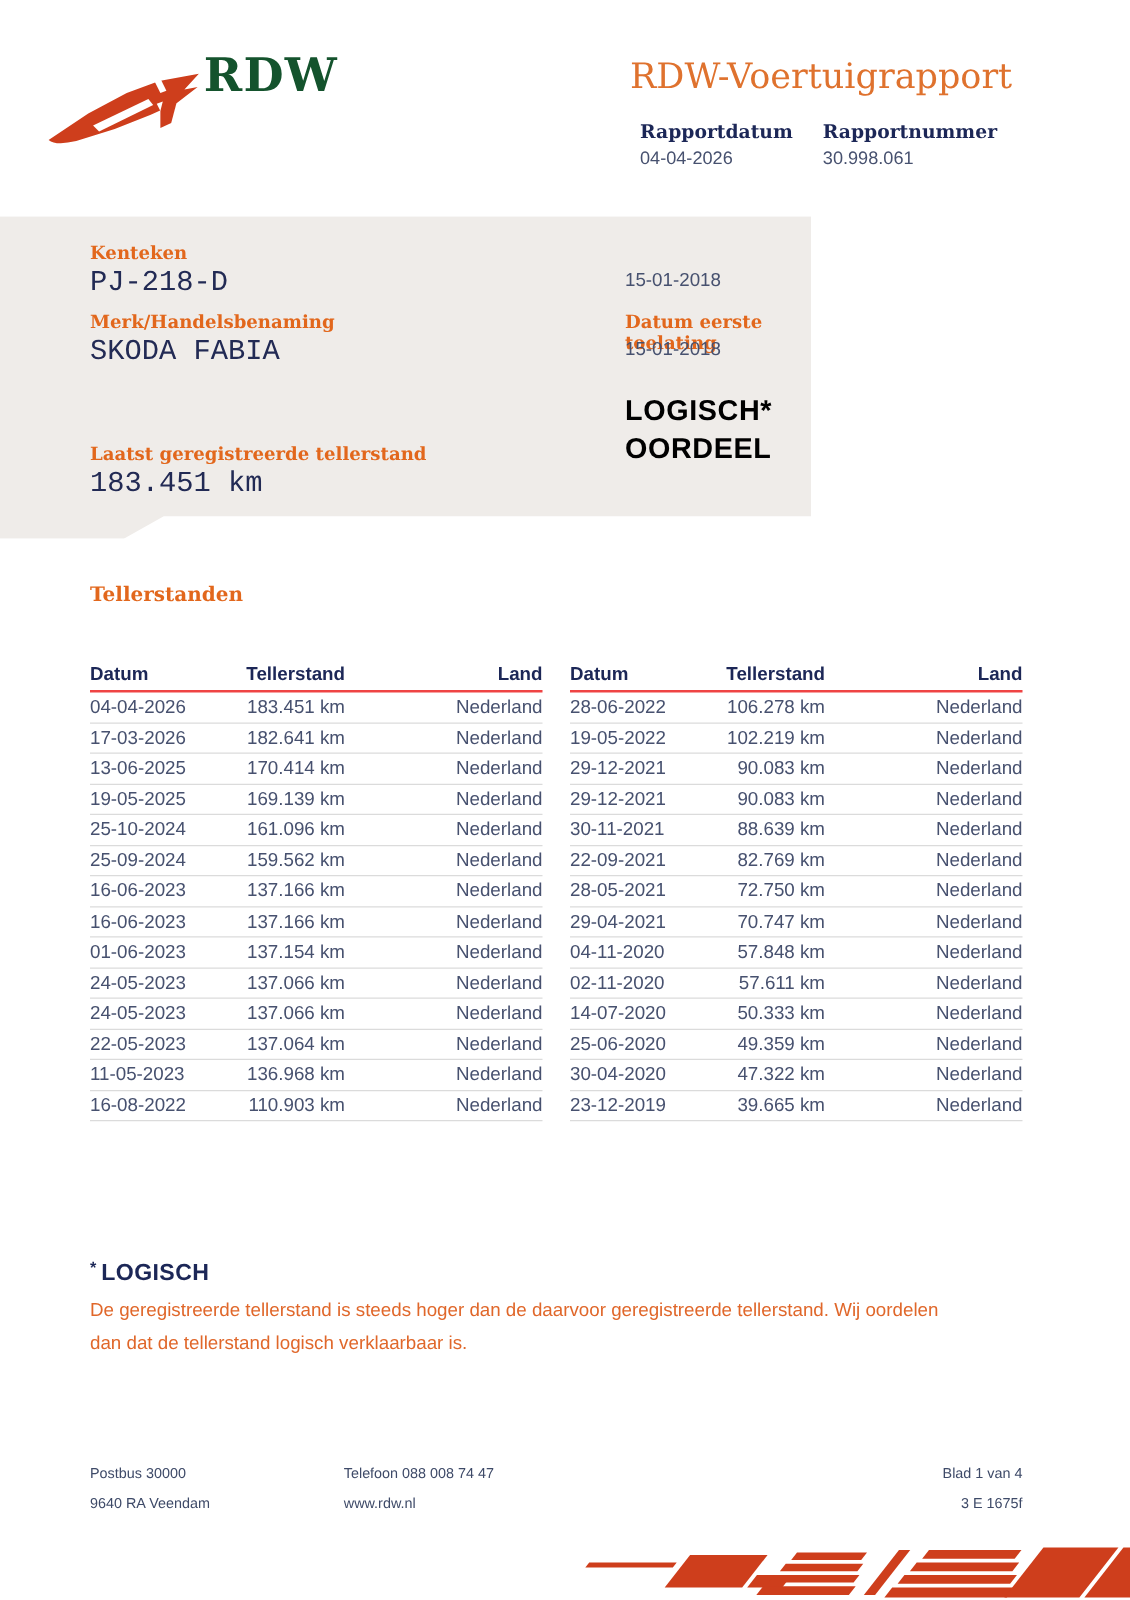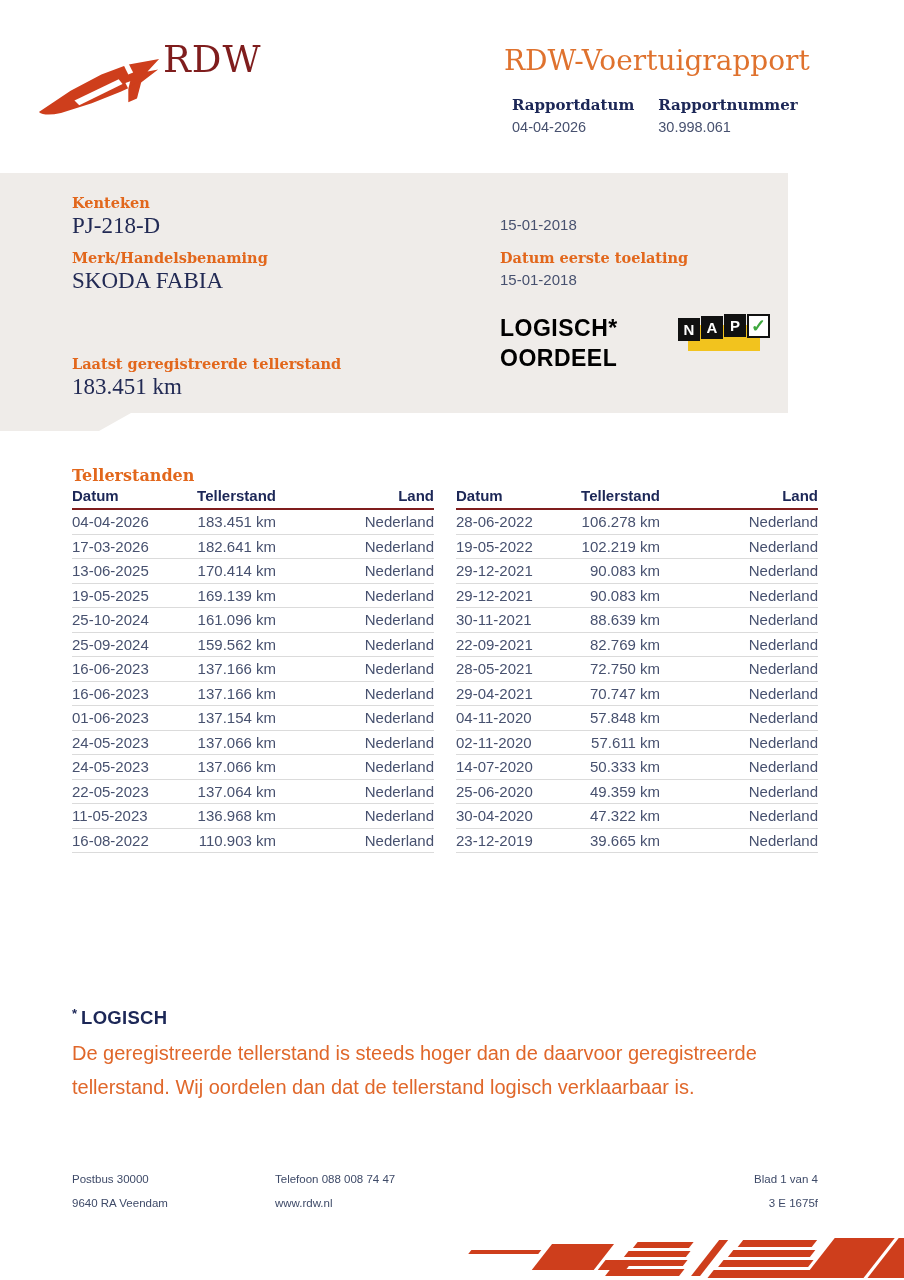--- a/index.html
+++ b/index.html
@@ -7,48 +7,48 @@
   .page {
     position:relative; width:904px; height:1280px; margin:0 auto;
     background:#ffffff; overflow:hidden;
     font-family:"Liberation Sans", sans-serif;
     color:#47516F;
   }
   
   .logo-wrap { position:absolute; left:36px; top:50px; width:125px; height:70px; }
   .logo-text {
     position:absolute; left:163px; top:38px;
-    font-family:"DejaVu Serif", serif; font-weight:400; font-size:37px;
-    color:#7f1d1d; letter-spacing:1px;
+    font-family:"DejaVu Serif", serif; font-weight:700; font-size:37px;
+    color:#14532d; letter-spacing:1px;
   }
   .doc-title {
     position:absolute; left:504px; top:44px;
     font-family:"DejaVu Serif", serif; font-weight:500; font-size:28px;
     color:#DF722E;
   }
   .report-meta { position:absolute; left:500px; top:96px; display:flex; gap:24px; }
   .meta-label {
     font-family:"DejaVu Serif", serif; font-weight:700; font-size:15px;
     color:#1C2757;
   }
   .meta-value { margin-top:5px; font-size:14.5px; color:#47516F; }
   .meta-col.first { min-width:96px;margin-left:12px; }
   
   .panel {
-    position:absolute; left:0; top:173px; width:788px; height:258px;
+    position:absolute; left:0; top:173px; width:649px; height:258px;
     background:#EFECE9;
     clip-path:polygon(0 0, 100% 0, 100% 240px, 131px 240px, 99px 100%, 0 100%);
   }
   .p-item { position:absolute; }
   .p-label {
     font-family:"DejaVu Serif", serif; font-weight:700; font-size:14.5px;
     color:#E2671C;
   }
   .p-big {
-    font-family:Liberation Serif, serif; font-size:23px; font-weight:400;
+    font-family:Liberation Mono, monospace; font-size:23px; font-weight:400;
     color:#222A54;
   }
   .p-date { font-size:15px; color:#47516F; }
   .oordeel {
     font-weight:700; font-size:23px; line-height:30px; letter-spacing:0.5px;
     color:#000000;
   }
   
   .nap { position:absolute; left:678px; top:139px; width:90px; height:44px; }
   .nap-yellow { position:absolute; left:10px; top:13px; width:72px; height:26px; background:#F2C31E; }
@@ -63,34 +63,34 @@
     display:flex; align-items:center; justify-content:center;
   }
   
   .section-title {
     position:absolute; left:72px; top:466px;
     font-family:"DejaVu Serif", serif; font-weight:700; font-size:16px;
     color:#E2671C;
   }
   .tables { position:absolute; left:72px; top:487px; width:746px; display:flex; gap:22px; }
   .mtable { width:362px; }
-  .t-head { display:flex; border-bottom:2px solid #7f1d1d; padding-bottom:4px; }
+  .t-head { display:flex; border-bottom:2px solid #ef4444; padding-bottom:4px;margin-top:44px; }
   .t-head .cell { font-weight:700; font-size:15px; color:#1C2757; }
   .t-row { display:flex; border-bottom:1px solid #DBDBDB; }
   .t-row .cell { font-size:15px; color:#47516F; line-height:23.5px; }
   .cell.c0 { width:108px; text-align:left; }
   .cell.c1 { width:96px;  text-align:right; }
   .cell.c2 { flex:1; text-align:right; }
   
   .footnote-title { position:absolute; left:72px; top:1006px; color:#1C2757; }
   .footnote-title .ast { font-size:13px; font-weight:700; vertical-align:6px; }
   .footnote-title .word { font-weight:700; font-size:18.5px; letter-spacing:0.3px; margin-left:4px; }
   .footnote-text {
     position:absolute; left:72px; top:1036px; width:700px;
-    font-size:20px; line-height:1.7; color:#E0672A;
+    font-size:15px; line-height:1.7; color:#E0672A;
   }
   
   .footer-line { position:absolute; left:72px; width:746px; font-size:11.5px; color:#3E4A68; }
   .fl1 { top:1173px; } .fl2 { top:1197px; }
   .f-mid { position:absolute; left:203px; }
   .f-right { position:absolute; right:0; }
   
   .stripes { position:absolute; right:0; bottom:0; width:445px; height:50px; }
 </style>
 </head>

